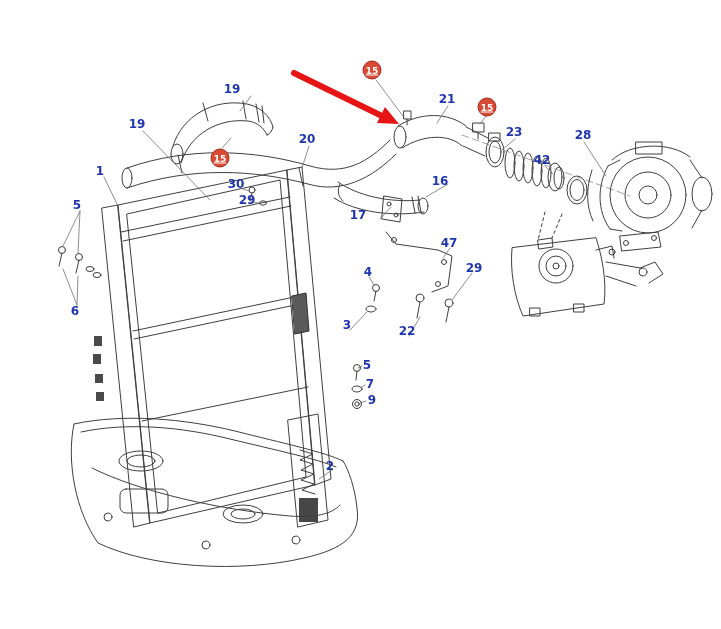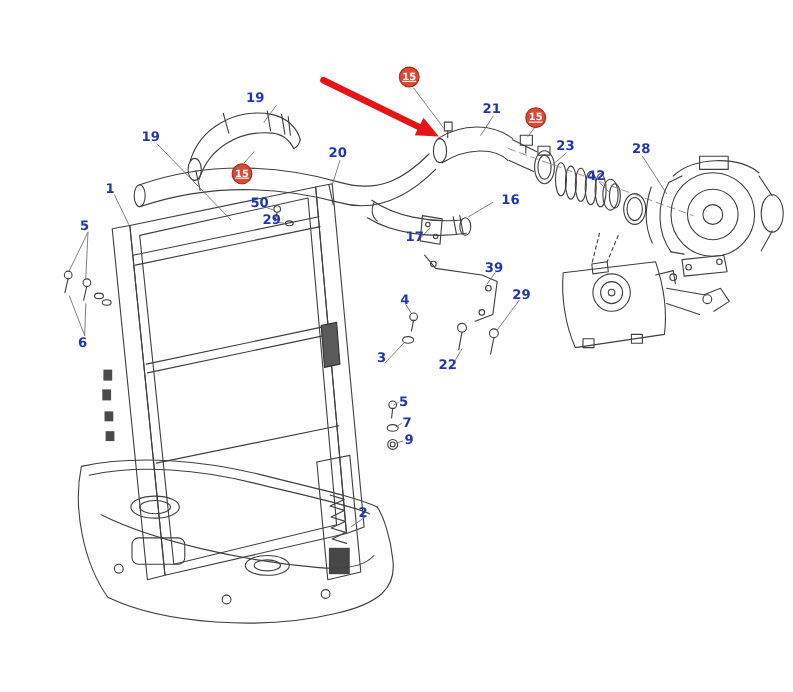--- a/index.html
+++ b/index.html
@@ -215,26 +215,26 @@
   </svg>
 
   <span class="co" style="left:232px;top:89px">19</span>
   <span class="co" style="left:137px;top:124px">19</span>
   <span class="co" style="left:307px;top:139px">20</span>
   <span class="co" style="left:447px;top:99px">21</span>
   <span class="co" style="left:514px;top:132px">23</span>
   <span class="co" style="left:583px;top:135px">28</span>
   <span class="co" style="left:542px;top:160px">42</span>
   <span class="co" style="left:100px;top:171px">1</span>
-  <span class="co" style="left:464px;top:181px">16</span>
-  <span class="co" style="left:236px;top:184px">50</span>
+  <span class="co" style="left:440px;top:181px">16</span>
+  <span class="co" style="left:236px;top:184px">30</span>
   <span class="co" style="left:247px;top:200px">29</span>
-  <span class="co" style="left:377px;top:215px">17</span>
+  <span class="co" style="left:358px;top:215px">17</span>
   <span class="co" style="left:77px;top:205px">5</span>
-  <span class="co" style="left:449px;top:243px">39</span>
+  <span class="co" style="left:449px;top:243px">47</span>
   <span class="co" style="left:474px;top:268px">29</span>
   <span class="co" style="left:368px;top:272px">4</span>
   <span class="co" style="left:75px;top:311px">6</span>
   <span class="co" style="left:347px;top:325px">3</span>
   <span class="co" style="left:407px;top:331px">22</span>
   <span class="co" style="left:367px;top:365px">5</span>
   <span class="co" style="left:370px;top:384px">7</span>
   <span class="co" style="left:372px;top:400px">9</span>
   <span class="co" style="left:330px;top:466px">2</span>
 

